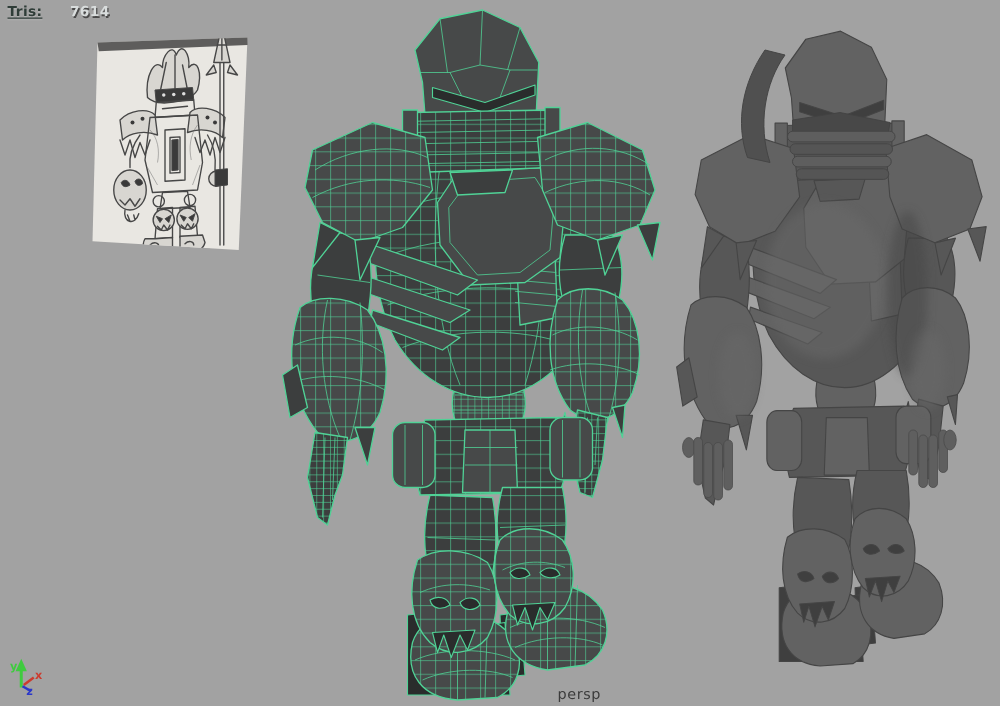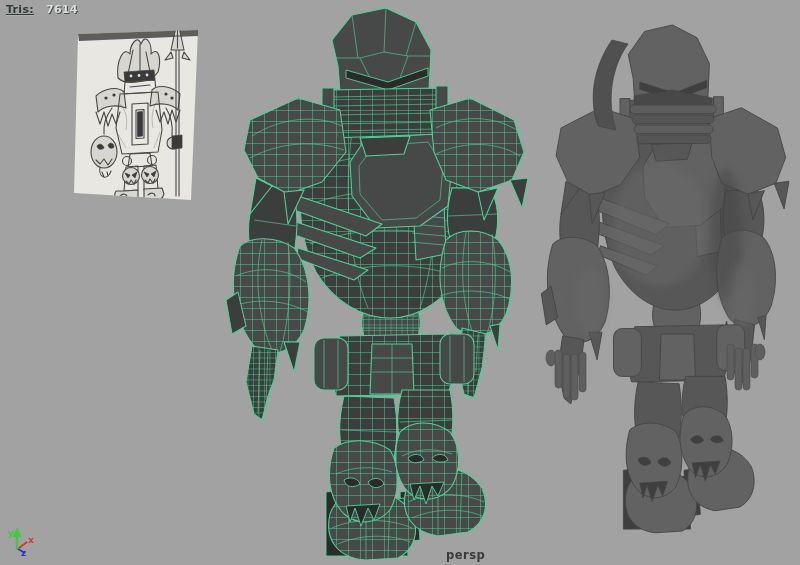--- a/index.html
+++ b/index.html
@@ -9,22 +9,22 @@
     --color-axis-x:#cc3b2e; --color-axis-y:#3fcb3f; --color-axis-z:#2b37c9;
     --color-hud-label:#2f3d38; --color-hud-value:#d9dddd; --color-camera-label:#3b3b3b;
     --color-paper:#e9e7e2; --color-pencil:#474747;
   }
   html,body{margin:0;padding:0;}
   body{font-family:"DejaVu Sans","Liberation Sans",sans-serif;}
   .viewport{position:relative;width:800px;height:565px;background:var(--color-background);overflow:hidden;}
   .viewport svg{position:absolute;left:0;top:0;}
   .hud-tris{position:absolute;left:6px;top:3px;font-size:11px;font-weight:bold;letter-spacing:.3px;}
   .hud-tris .lbl{color:var(--color-hud-label);text-shadow:0 1px 0 rgba(255,255,255,.15);text-decoration:underline;}
-  .hud-tris .val{color:var(--color-hud-value);margin-left:12px;text-shadow:1px 1px 0 #4a4a4a;}
-  .camera-label{position:absolute;left:446px;top:548px;font-size:11.5px;font-weight:bold;
+  .hud-tris .val{color:var(--color-hud-value);margin-left:22px;text-shadow:1px 1px 0 #4a4a4a;}
+  .camera-label{position:absolute;left:446px;top:548px;font-size:11.5px;font-weight:normal;
     color:var(--color-camera-label);letter-spacing:.5px;}
   
   .p{fill:var(--pfill,#3c3e3e);stroke:var(--pstroke,#50d296);stroke-width:1.05;stroke-linejoin:round;}
   .p2{fill:var(--pfill2,#474949);stroke:var(--pstroke,#50d296);stroke-width:1.05;stroke-linejoin:round;}
   .dk{fill:var(--pdark,#2a2c2c);stroke:var(--pstroke,#50d296);stroke-width:.9;stroke-linejoin:round;}
   .g{fill:var(--gfill,none);stroke:none;}
   .g2{fill:var(--gfill2,none);stroke:none;}
   .w{fill:none;stroke:var(--wstroke,#50d296);stroke-width:.7;opacity:.9;}
   .wf{--pfill:var(--color-model-dark);--pfill2:var(--color-model-dark-alt);--pdark:var(--color-model-darkest);
       --pstroke:var(--color-wireframe-green);--wstroke:var(--color-wireframe-green);

